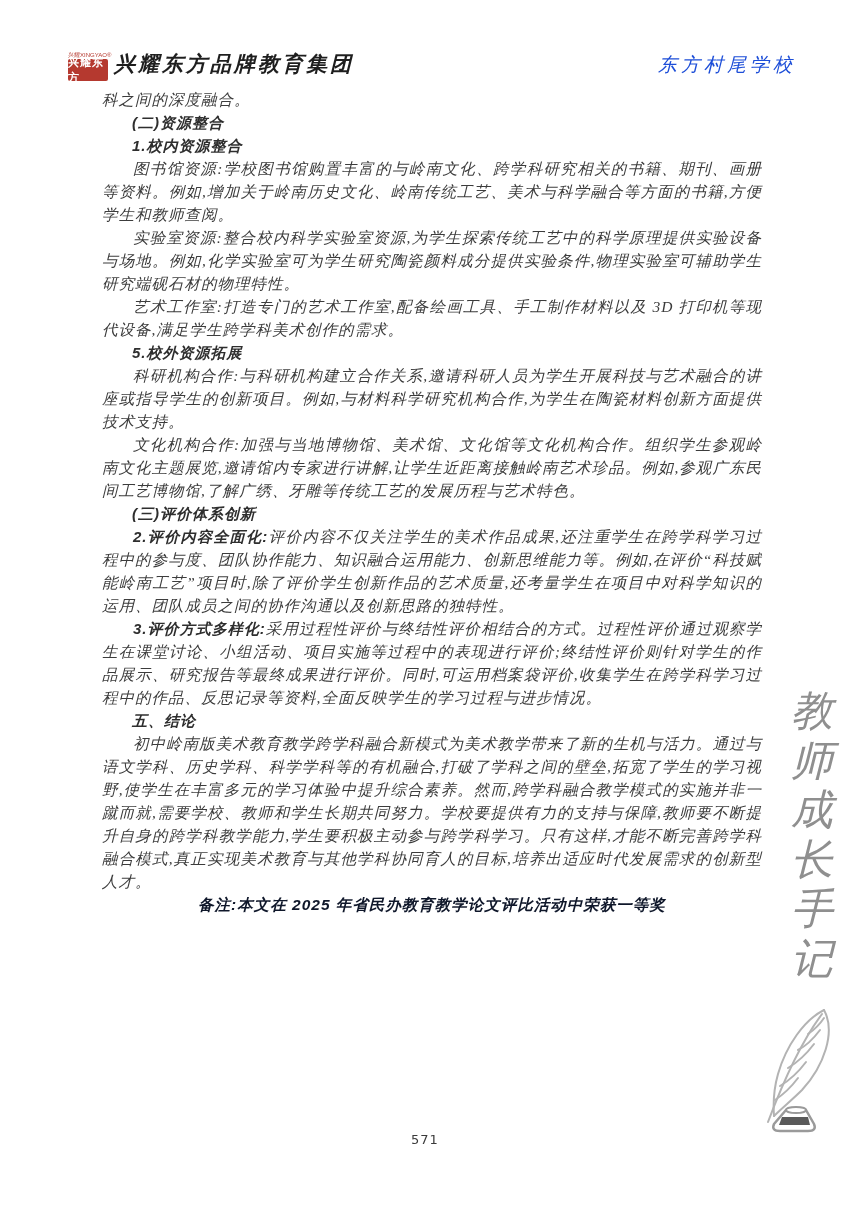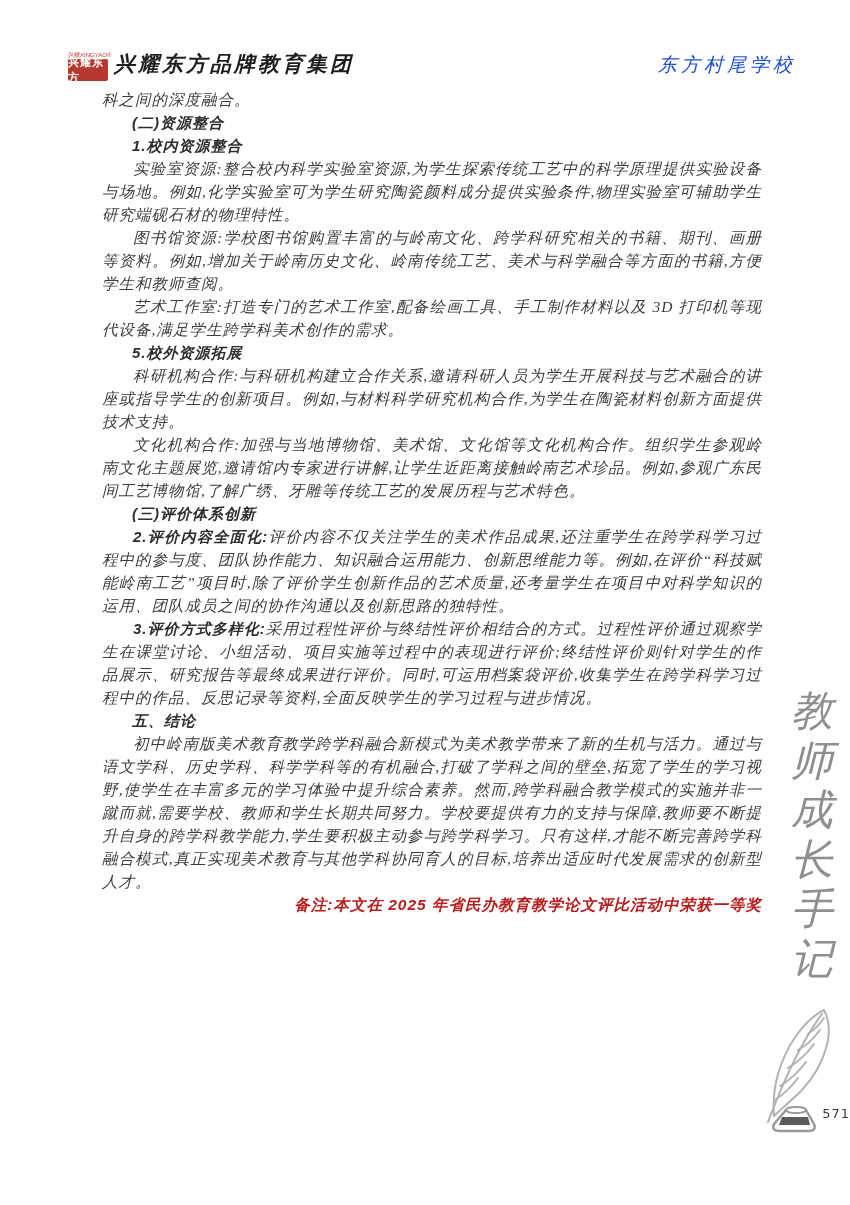--- a/index.html
+++ b/index.html
@@ -29,53 +29,53 @@
   .note{margin-top:17px;text-indent:0 !important;text-align:right;font-weight:bold;
         font-family:"Liberation Sans","DejaVu Sans",sans-serif;font-size:15.5px;letter-spacing:1px;}
   
   .side-banner{position:absolute;right:12px;top:686px;width:52px;text-align:center;
         color:#8f8f8f;font-size:42px;line-height:49.5px;font-style:italic;
         font-family:"DejaVu Serif",serif;}
   .side-banner span{display:block;}
   
   .quill{position:absolute;right:4px;top:1004px;width:104px;height:140px;}
   
-  .page-number{position:absolute;left:0;top:1106px;width:100%;text-align:right;
+  .page-number{position:absolute;left:0;top:1132px;width:100%;text-align:center;
         font-size:13px;color:#3b3b3b;font-family:"DejaVu Sans",sans-serif;letter-spacing:1px;}
 </style>
 </head>
 <body>
 
 <div class="page">
 
   <div class="header">
     <div class="logo">
       <span class="logo-top">兴耀XINGYAO®</span>
       <span class="seal">兴耀东方</span>
     </div>
     <div class="brand">兴耀东方品牌教育集团</div>
     <div class="school">东方村尾学校</div>
   </div>
 
   <div class="content">
     <p class="plain">科之间的深度融合。</p>
     <p class="h">(二)资源整合</p>
     <p class="h">1.校内资源整合</p>
+    <p>图书馆资源:学校图书馆购置丰富的与岭南文化、跨学科研究相关的书籍、期刊、画册等资料。例如,增加关于岭南历史文化、岭南传统工艺、美术与科学融合等方面的书籍,方便学生和教师查阅。</p>
     <p>实验室资源:整合校内科学实验室资源,为学生探索传统工艺中的科学原理提供实验设备与场地。例如,化学实验室可为学生研究陶瓷颜料成分提供实验条件,物理实验室可辅助学生研究端砚石材的物理特性。</p>
-    <p>图书馆资源:学校图书馆购置丰富的与岭南文化、跨学科研究相关的书籍、期刊、画册等资料。例如,增加关于岭南历史文化、岭南传统工艺、美术与科学融合等方面的书籍,方便学生和教师查阅。</p>
     <p>艺术工作室:打造专门的艺术工作室,配备绘画工具、手工制作材料以及 3D 打印机等现代设备,满足学生跨学科美术创作的需求。</p>
     <p class="h">5.校外资源拓展</p>
     <p>科研机构合作:与科研机构建立合作关系,邀请科研人员为学生开展科技与艺术融合的讲座或指导学生的创新项目。例如,与材料科学研究机构合作,为学生在陶瓷材料创新方面提供技术支持。</p>
     <p>文化机构合作:加强与当地博物馆、美术馆、文化馆等文化机构合作。组织学生参观岭南文化主题展览,邀请馆内专家进行讲解,让学生近距离接触岭南艺术珍品。例如,参观广东民间工艺博物馆,了解广绣、牙雕等传统工艺的发展历程与艺术特色。</p>
     <p class="h">(三)评价体系创新</p>
     <p><span class="lead">2.评价内容全面化:</span><span>评价内容不仅关注学生的美术作品成果,还注重学生在跨学科学习过程中的参与度、团队协作能力、知识融合运用能力、创新思维能力等。例如,在评价“科技赋能岭南工艺”项目时,除了评价学生创新作品的艺术质量,还考量学生在项目中对科学知识的运用、团队成员之间的协作沟通以及创新思路的独特性。</span></p>
     <p><span class="lead">3.评价方式多样化:</span><span>采用过程性评价与终结性评价相结合的方式。过程性评价通过观察学生在课堂讨论、小组活动、项目实施等过程中的表现进行评价;终结性评价则针对学生的作品展示、研究报告等最终成果进行评价。同时,可运用档案袋评价,收集学生在跨学科学习过程中的作品、反思记录等资料,全面反映学生的学习过程与进步情况。</span></p>
     <p class="h">五、结论</p>
     <p>初中岭南版美术教育教学跨学科融合新模式为美术教学带来了新的生机与活力。通过与语文学科、历史学科、科学学科等的有机融合,打破了学科之间的壁垒,拓宽了学生的学习视野,使学生在丰富多元的学习体验中提升综合素养。然而,跨学科融合教学模式的实施并非一蹴而就,需要学校、教师和学生长期共同努力。学校要提供有力的支持与保障,教师要不断提升自身的跨学科教学能力,学生要积极主动参与跨学科学习。只有这样,才能不断完善跨学科融合模式,真正实现美术教育与其他学科协同育人的目标,培养出适应时代发展需求的创新型人才。</p>
-    <p class="note" style="color: #b91c1c;">备注:本文在 2025 年省民办教育教学论文评比活动中荣获一等奖</p>
+    <p class="note" style="color: #0f172a; text-align: center;">备注:本文在 2025 年省民办教育教学论文评比活动中荣获一等奖</p>
   </div>
 
   <div class="side-banner">
     <span>教</span>
     <span>师</span>
     <span>成</span>
     <span>长</span>
     <span>手</span>
     <span>记</span>
   </div>

